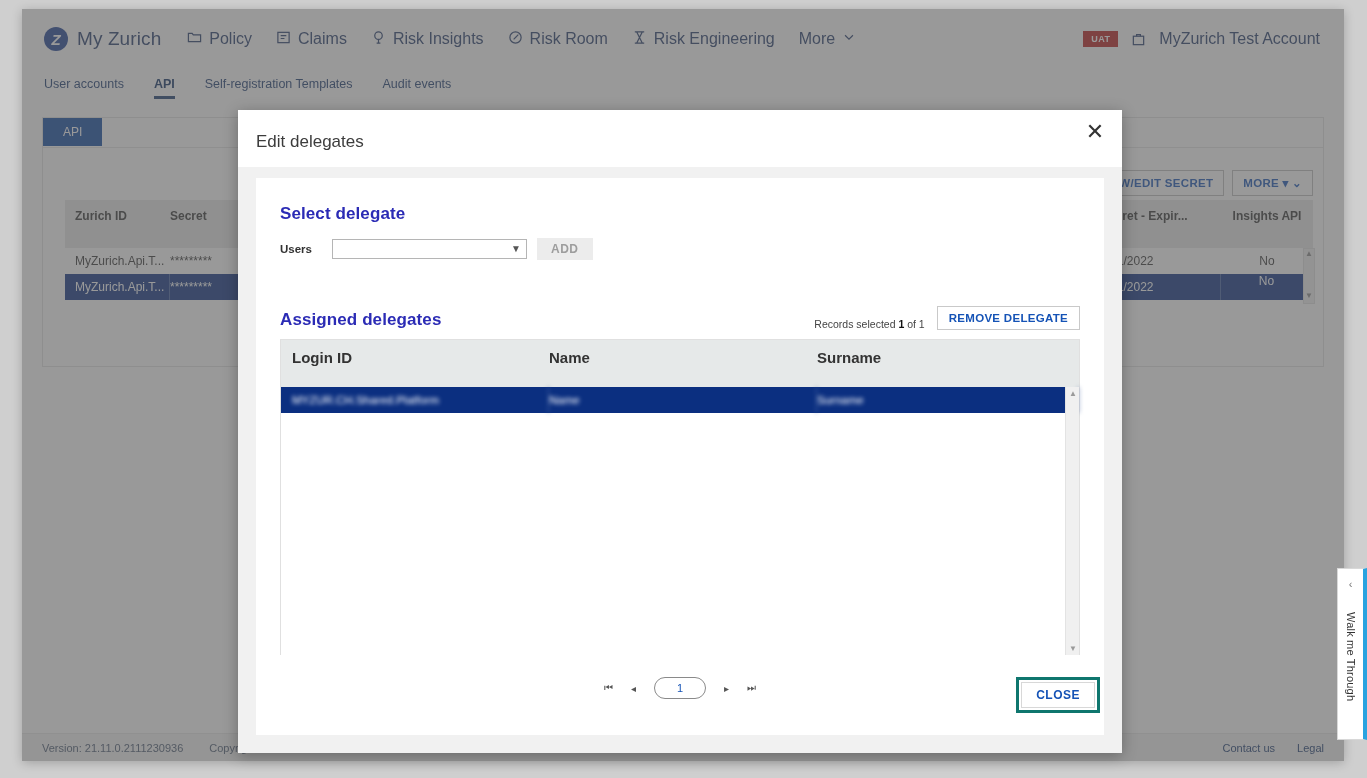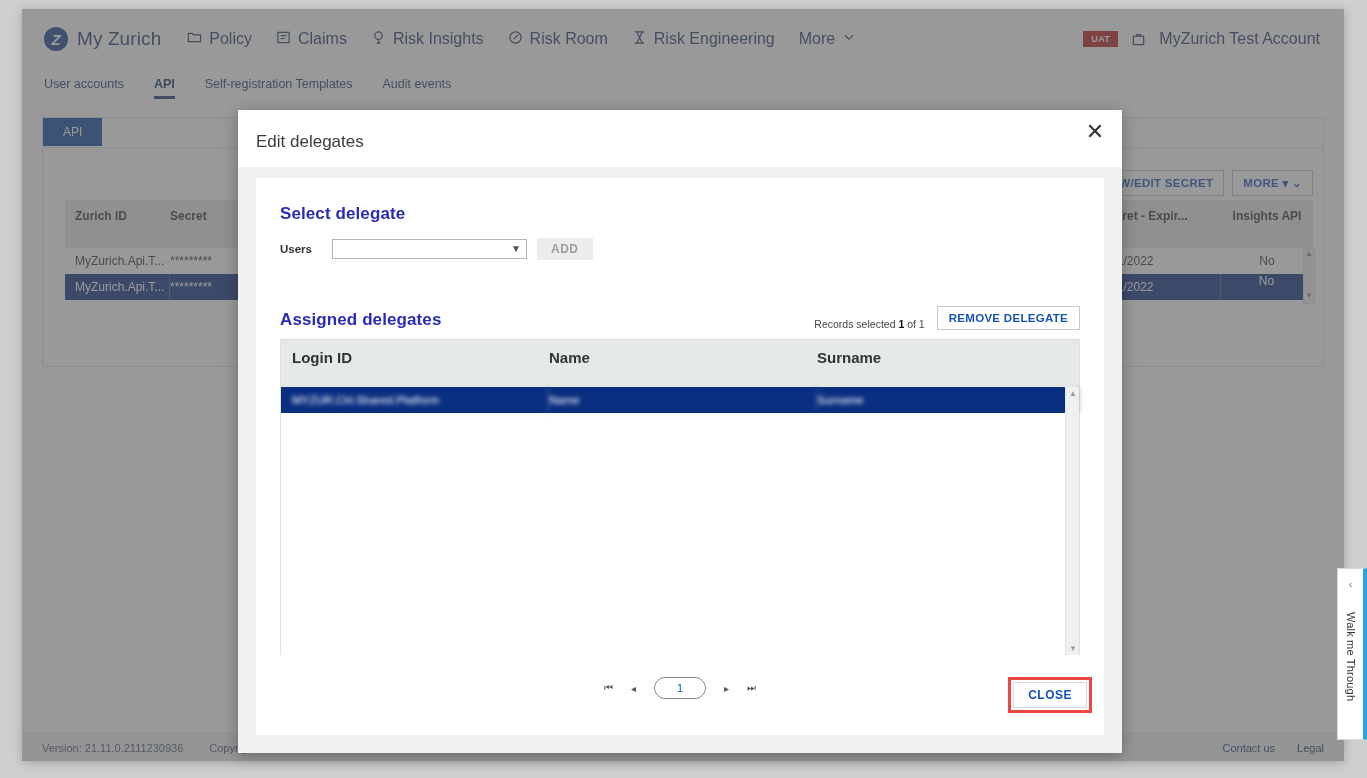--- a/index.html
+++ b/index.html
@@ -115,22 +115,22 @@
   .dscroll .a1{ position:absolute;top:2px;left:3px;font-size:8px;color:#9a9a9a;}
   .dscroll .a2{ position:absolute;bottom:2px;left:3px;font-size:8px;color:#9a9a9a;}
 
   .pager{ display:flex;align-items:center;justify-content:center;gap:18px;
           margin-top:22px; color:#555; font-size:10px;}
   .pbox{ width:52px;height:22px;border:1px solid #8a8a8a;border-radius:11px;
          display:flex;align-items:center;justify-content:center;
          font-size:11px;color:#1553b6;}
   .pa{ cursor:pointer; }
 
-  .closewrap{ position:absolute; right:12px; bottom:22px;
-              border:3px solid #ef4444; padding:2px;}
+  .closewrap{ position:absolute; right:4px; bottom:22px;
+              border:3px solid #0f766e; padding:2px;}
   .closebtn{ border:1px solid #d8d8d8;background:#fff;color:#1553b6;
              font-size:12px;font-weight:700;padding:5px 14px;letter-spacing:.5px;
              cursor:pointer;}
 
   
   .wmt{ position:absolute; right:0; top:568px; width:30px; height:172px;
         background:#fff; border:1px solid #d8d8d8; border-right:4px solid #29a3e0;
         display:flex; flex-direction:column; align-items:center; padding-top:9px;
         cursor:pointer; }
   .wmt .chev{ font-size:11px;color:#777; transform:rotate(0deg);}

